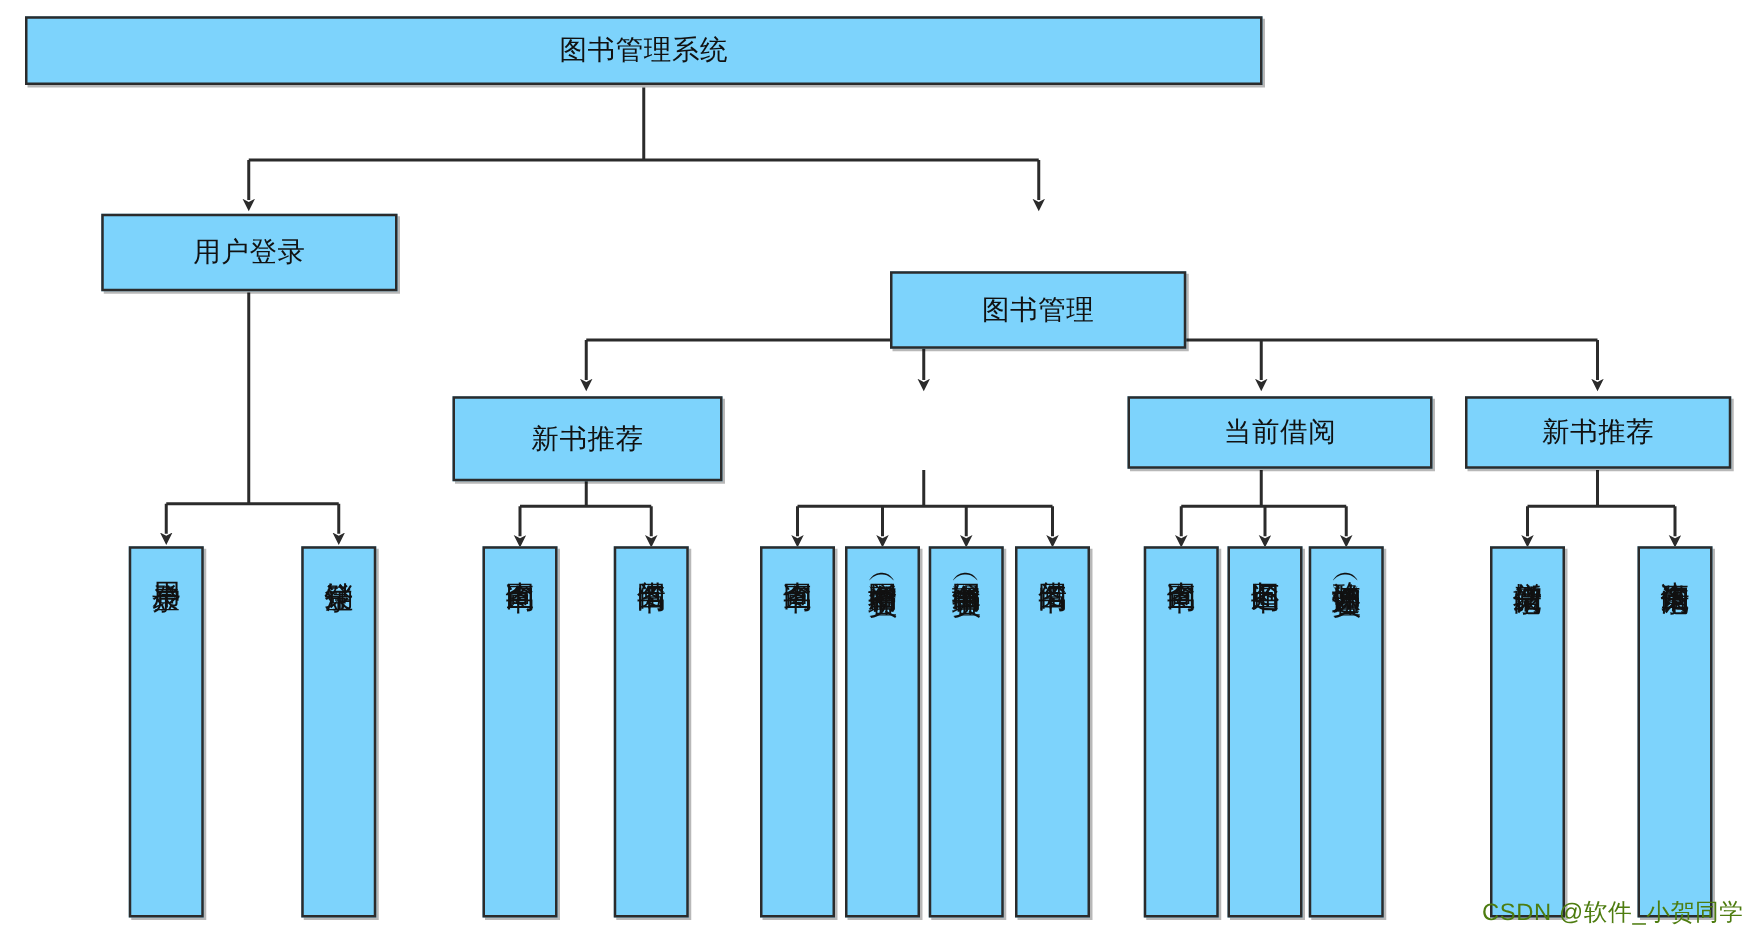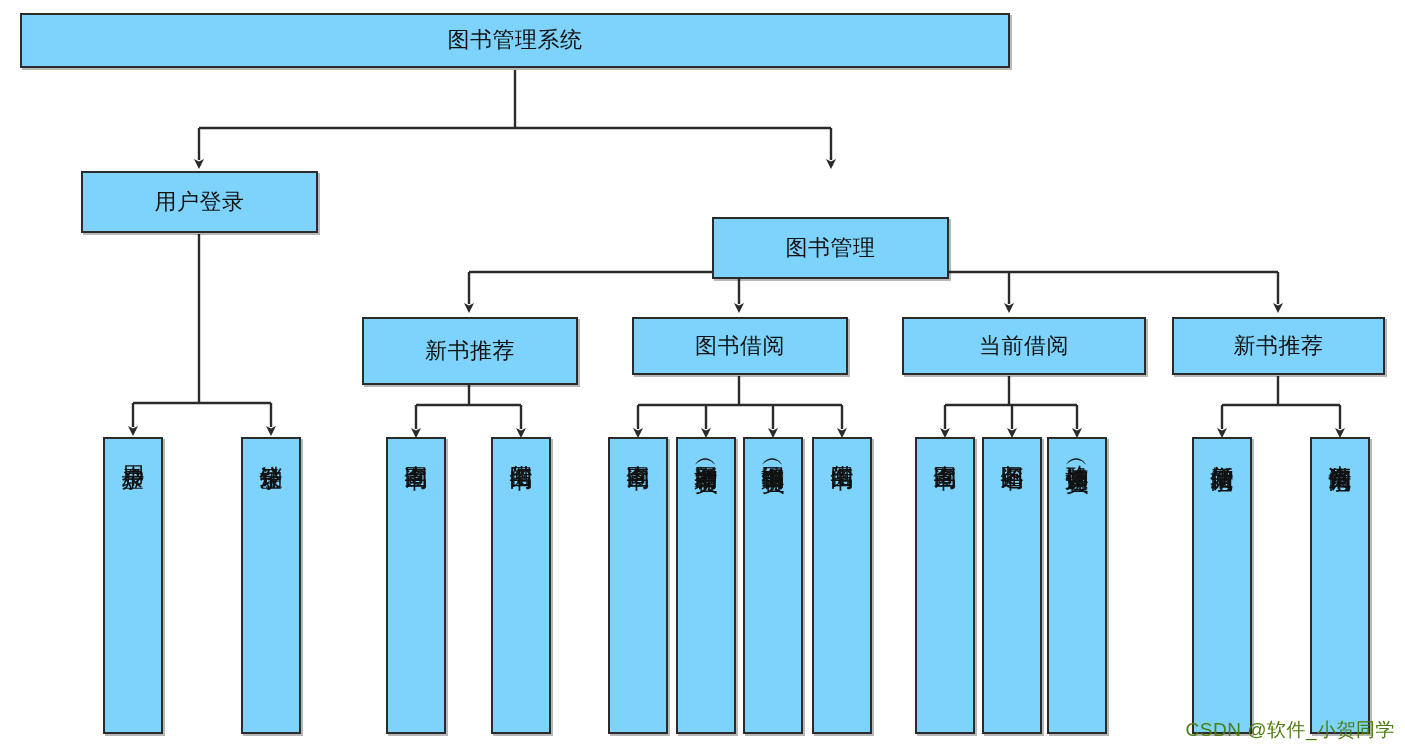--- a/index.html
+++ b/index.html
@@ -98,23 +98,20 @@
   <div class="node horizontal" style="left:81px;top:171px;width:237px;height:62px;">
     <span class="label">用户登录</span>
   </div>
   <div class="node horizontal" style="left:712px;top:171px;width:237px;height:62px;margin-top:46px;">
     <span class="label">图书管理</span>
   </div>
 
   <div class="node horizontal" style="left:362px;top:317px;width:216px;height:68px;">
     <span class="label">新书推荐</span>
   </div>
-  <div class="node horizontal" style="left:632px;top:317px;width:216px;height:58px;">
-    <span class="label">图书借阅</span>
-  </div>
   <div class="node horizontal" style="left:902px;top:317px;width:244px;height:58px;">
     <span class="label">当前借阅</span>
   </div>
   <div class="node horizontal" style="left:1172px;top:317px;width:213px;height:58px;">
     <span class="label">新书推荐</span>
   </div>
 
   <div class="node vertical" style="left:103px;top:437px;width:60px;height:297px;">
     <span class="label">用户登录</span>
   </div>

